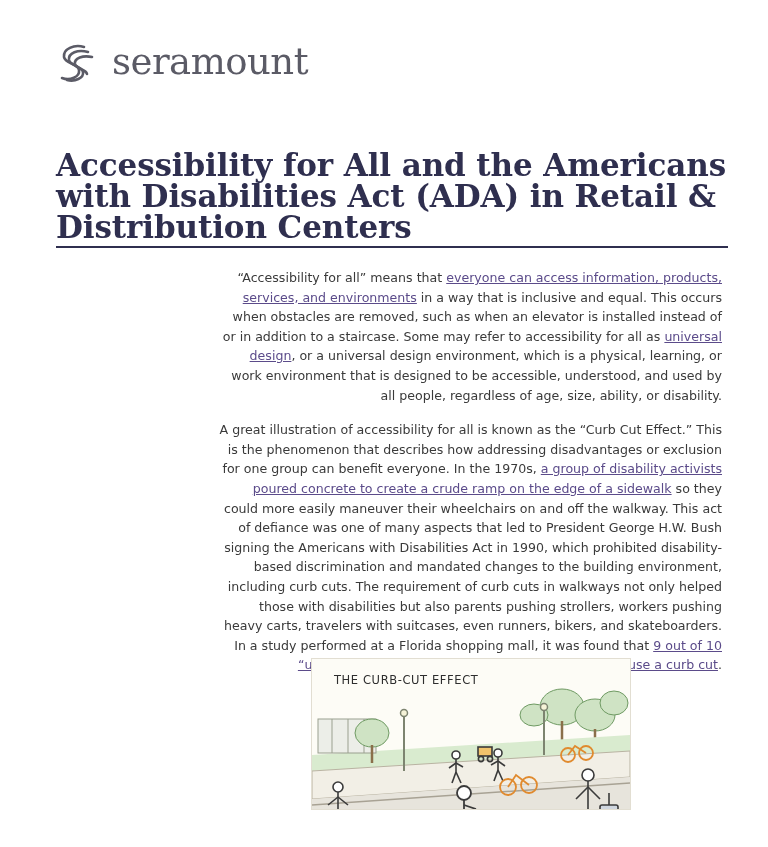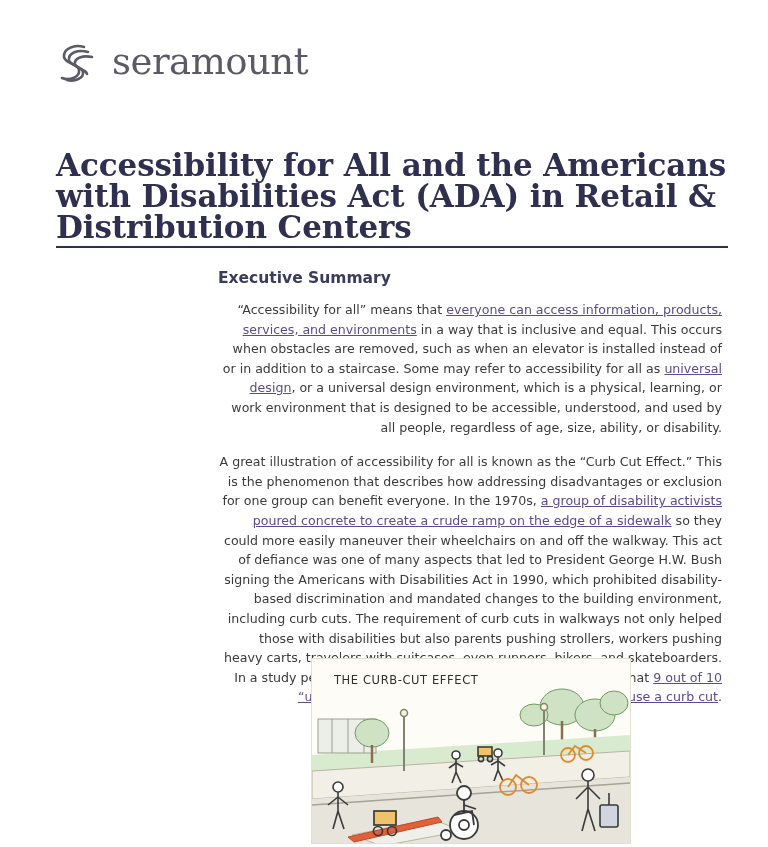--- a/index.html
+++ b/index.html
@@ -90,21 +90,21 @@
     color: #5b4b8a;
     text-decoration: underline;
   }
 
   
   .figure {
     position: absolute;
     left: 311px;
     top: 658px;
     width: 320px;
-    height: 186px;
+    height: 152px;
     overflow: hidden;
     border: 1px solid #e2ded2;
     background: #fdfcf7;
   }
   .figure svg { display: block; }
   .fig-caption {
     position: absolute;
     left: 22px;
     top: 14px;
     font-family: "DejaVu Sans", sans-serif;
@@ -129,21 +129,20 @@
         </g>
       </svg>
     </span>
     <span class="logo-word">seramount</span>
   </div>
 
   <div class="doc-title">Accessibility for All and the Americans with Disabilities Act (ADA) in Retail &amp; Distribution Centers</div>
   <div class="title-rule"></div>
 
   <div class="body-col">
-    <h2 class="section-head">Executive Summary</h2>
 
     <p class="para">
       <span>“Accessibility for all” means that </span><a class="doclink" href="#">everyone can access information, products, services, and environments</a><span> in a way that is inclusive and equal. This occurs when obstacles are removed, such as when an elevator is installed instead of or in addition to a staircase. Some may refer to accessibility for all as </span><a class="doclink" href="#">universal design</a><span>, or a universal design environment, which is a physical, learning, or work environment that is designed to be accessible, understood, and used by all people, regardless of age, size, ability, or disability.</span>
     </p>
 
     <p class="para">
       <span>A great illustration of accessibility for all is known as the “Curb Cut Effect.” This is the phenomenon that describes how addressing disadvantages or exclusion for one group can benefit everyone. In the 1970s, </span><a class="doclink" href="#">a group of disability activists poured concrete to create a crude ramp on the edge of a sidewalk</a><span> so they could more easily maneuver their wheelchairs on and off the walkway. This act of defiance was one of many aspects that led to President George H.W. Bush signing the Americans with Disabilities Act in 1990, which prohibited disability-based discrimination and mandated changes to the building environment, including curb cuts. The requirement of curb cuts in walkways not only helped those with disabilities but also parents pushing strollers, workers pushing heavy carts, travelers with suitcases, even runners, bikers, and skateboarders. In a study performed at a Florida shopping mall, it was found that </span><a class="doclink" href="#">9 out of 10 “unencumbered pedestrians” go out of their way to use a curb cut</a><span>.</span>
     </p>
   </div>
 

